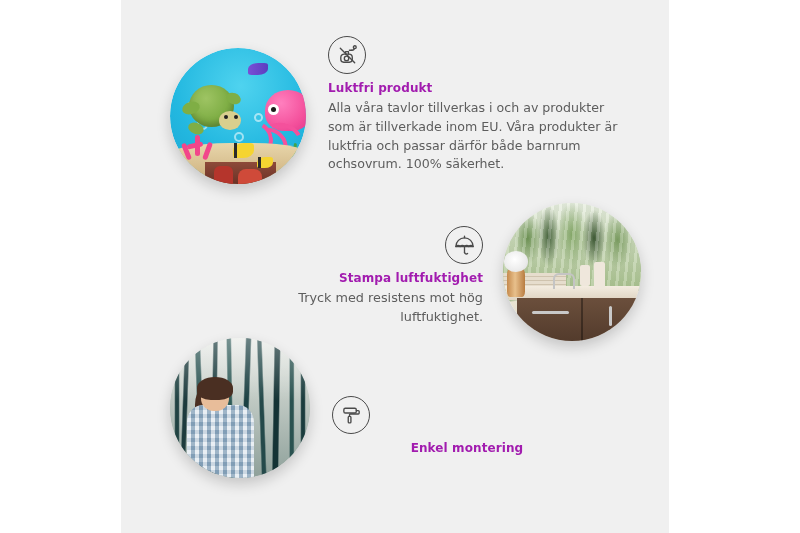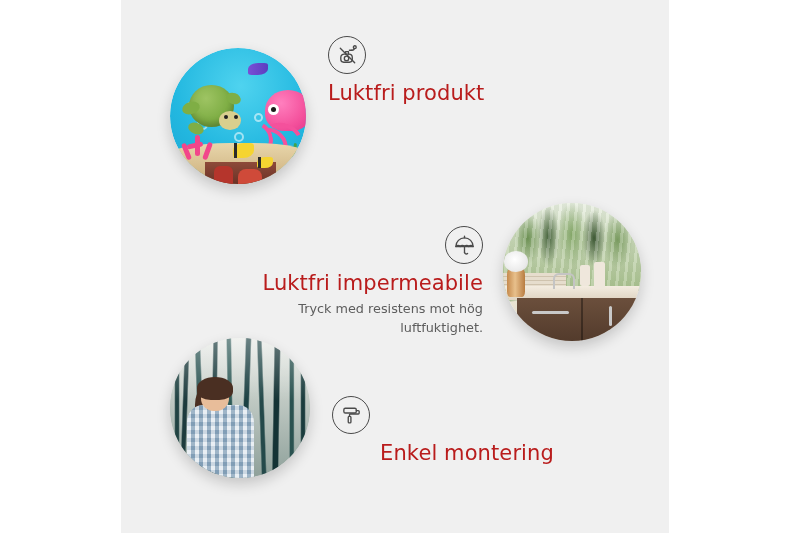--- a/index.html
+++ b/index.html
@@ -256,23 +256,23 @@
   .ficon {
     width: 38px; height: 38px;
     border: 1.6px solid #4a4a4a;
     border-radius: 50%;
     display: flex; align-items: center; justify-content: center;
     box-sizing: border-box;
   }
   .ficon svg { display: block; }
 
   .ftitle {
-    font-size: 21px;
-    font-weight: normal;
-    color: #b91c1c;
+    font-size: 12px;
+    font-weight: bold;
+    color: #a21caf;
     letter-spacing: .1px;
     margin: 7px 0 4px 0;
     line-height: 1.2;
   }
   .fbody {
     font-size: 12.6px;
     color: #5d5d5d;
     line-height: 1.48;
     margin: 0;
   }
@@ -376,33 +376,34 @@
           <path d="M8.5 10.5h5a3.5 3.5 0 0 1 3.5 3.5v2a3 3 0 0 1-3 3h-6a3 3 0 0 1-3-3v-2a3.5 3.5 0 0 1 3.5-3.5z"></path>
           <path d="M10 10.5V8h3v2.5"></path>
           <path d="M14 6.5h2.5"></path>
           <path d="M16.5 6.5c1.6 0 2.6-1 2.6-2"></path>
           <circle cx="19.6" cy="3.3" r="1.5"></circle>
           <circle cx="11" cy="15" r="2.3"></circle>
           <line x1="4.5" y1="4.5" x2="19.5" y2="19.5"></line>
         </svg>
       </div>
       <div class="ftitle">Luktfri produkt</div>
+      <p class="fbody">Alla våra tavlor tillverkas i och av produkter som är tillverkade inom EU. Våra produkter är luktfria och passar därför både barnrum ochsovrum. 100% säkerhet.</p>
     </div>
 
     <div class="feature" id="feat-water">
       <div class="ficon">
         <svg width="23" height="23" viewBox="0 0 24 24" fill="none" stroke="#4a4a4a" stroke-width="1.4" stroke-linecap="round" stroke-linejoin="round">
           <path d="M3 13a9 9 0 0 1 18 0z"></path>
           <path d="M3 13c1.4-1.6 3.1-1.6 4.5 0 1.4-1.6 3.1-1.6 4.5 0 1.4-1.6 3.1-1.6 4.5 0 1.4-1.6 3.1-1.6 4.5 0"></path>
           <line x1="12" y1="13" x2="12" y2="19.2"></line>
           <path d="M12 19.2a1.9 1.9 0 0 0 3.2 1.1"></path>
           <line x1="12" y1="2.2" x2="12" y2="4"></line>
         </svg>
       </div>
-      <div class="ftitle">Luktfri impermeabile</div>
+      <div class="ftitle">Stampa luftfuktighet</div>
       <p class="fbody">Tryck med resistens mot hög luftfuktighet.</p>
     </div>
 
     <div class="feature" id="feat-mount">
       <div class="ficon">
         <svg width="23" height="23" viewBox="0 0 24 24" fill="none" stroke="#4a4a4a" stroke-width="1.4" stroke-linecap="round" stroke-linejoin="round">
           <rect x="4" y="4.4" width="13" height="5" rx="1.6"></rect>
           <path d="M17 6.9h2.1a.9.9 0 0 1 .9.9v1.7a.9.9 0 0 1-.9.9h-8.3a.9.9 0 0 0-.9.9v1.6"></path>
           <rect x="8.6" y="12.9" width="2.8" height="6.8" rx="1"></rect>
         </svg>

